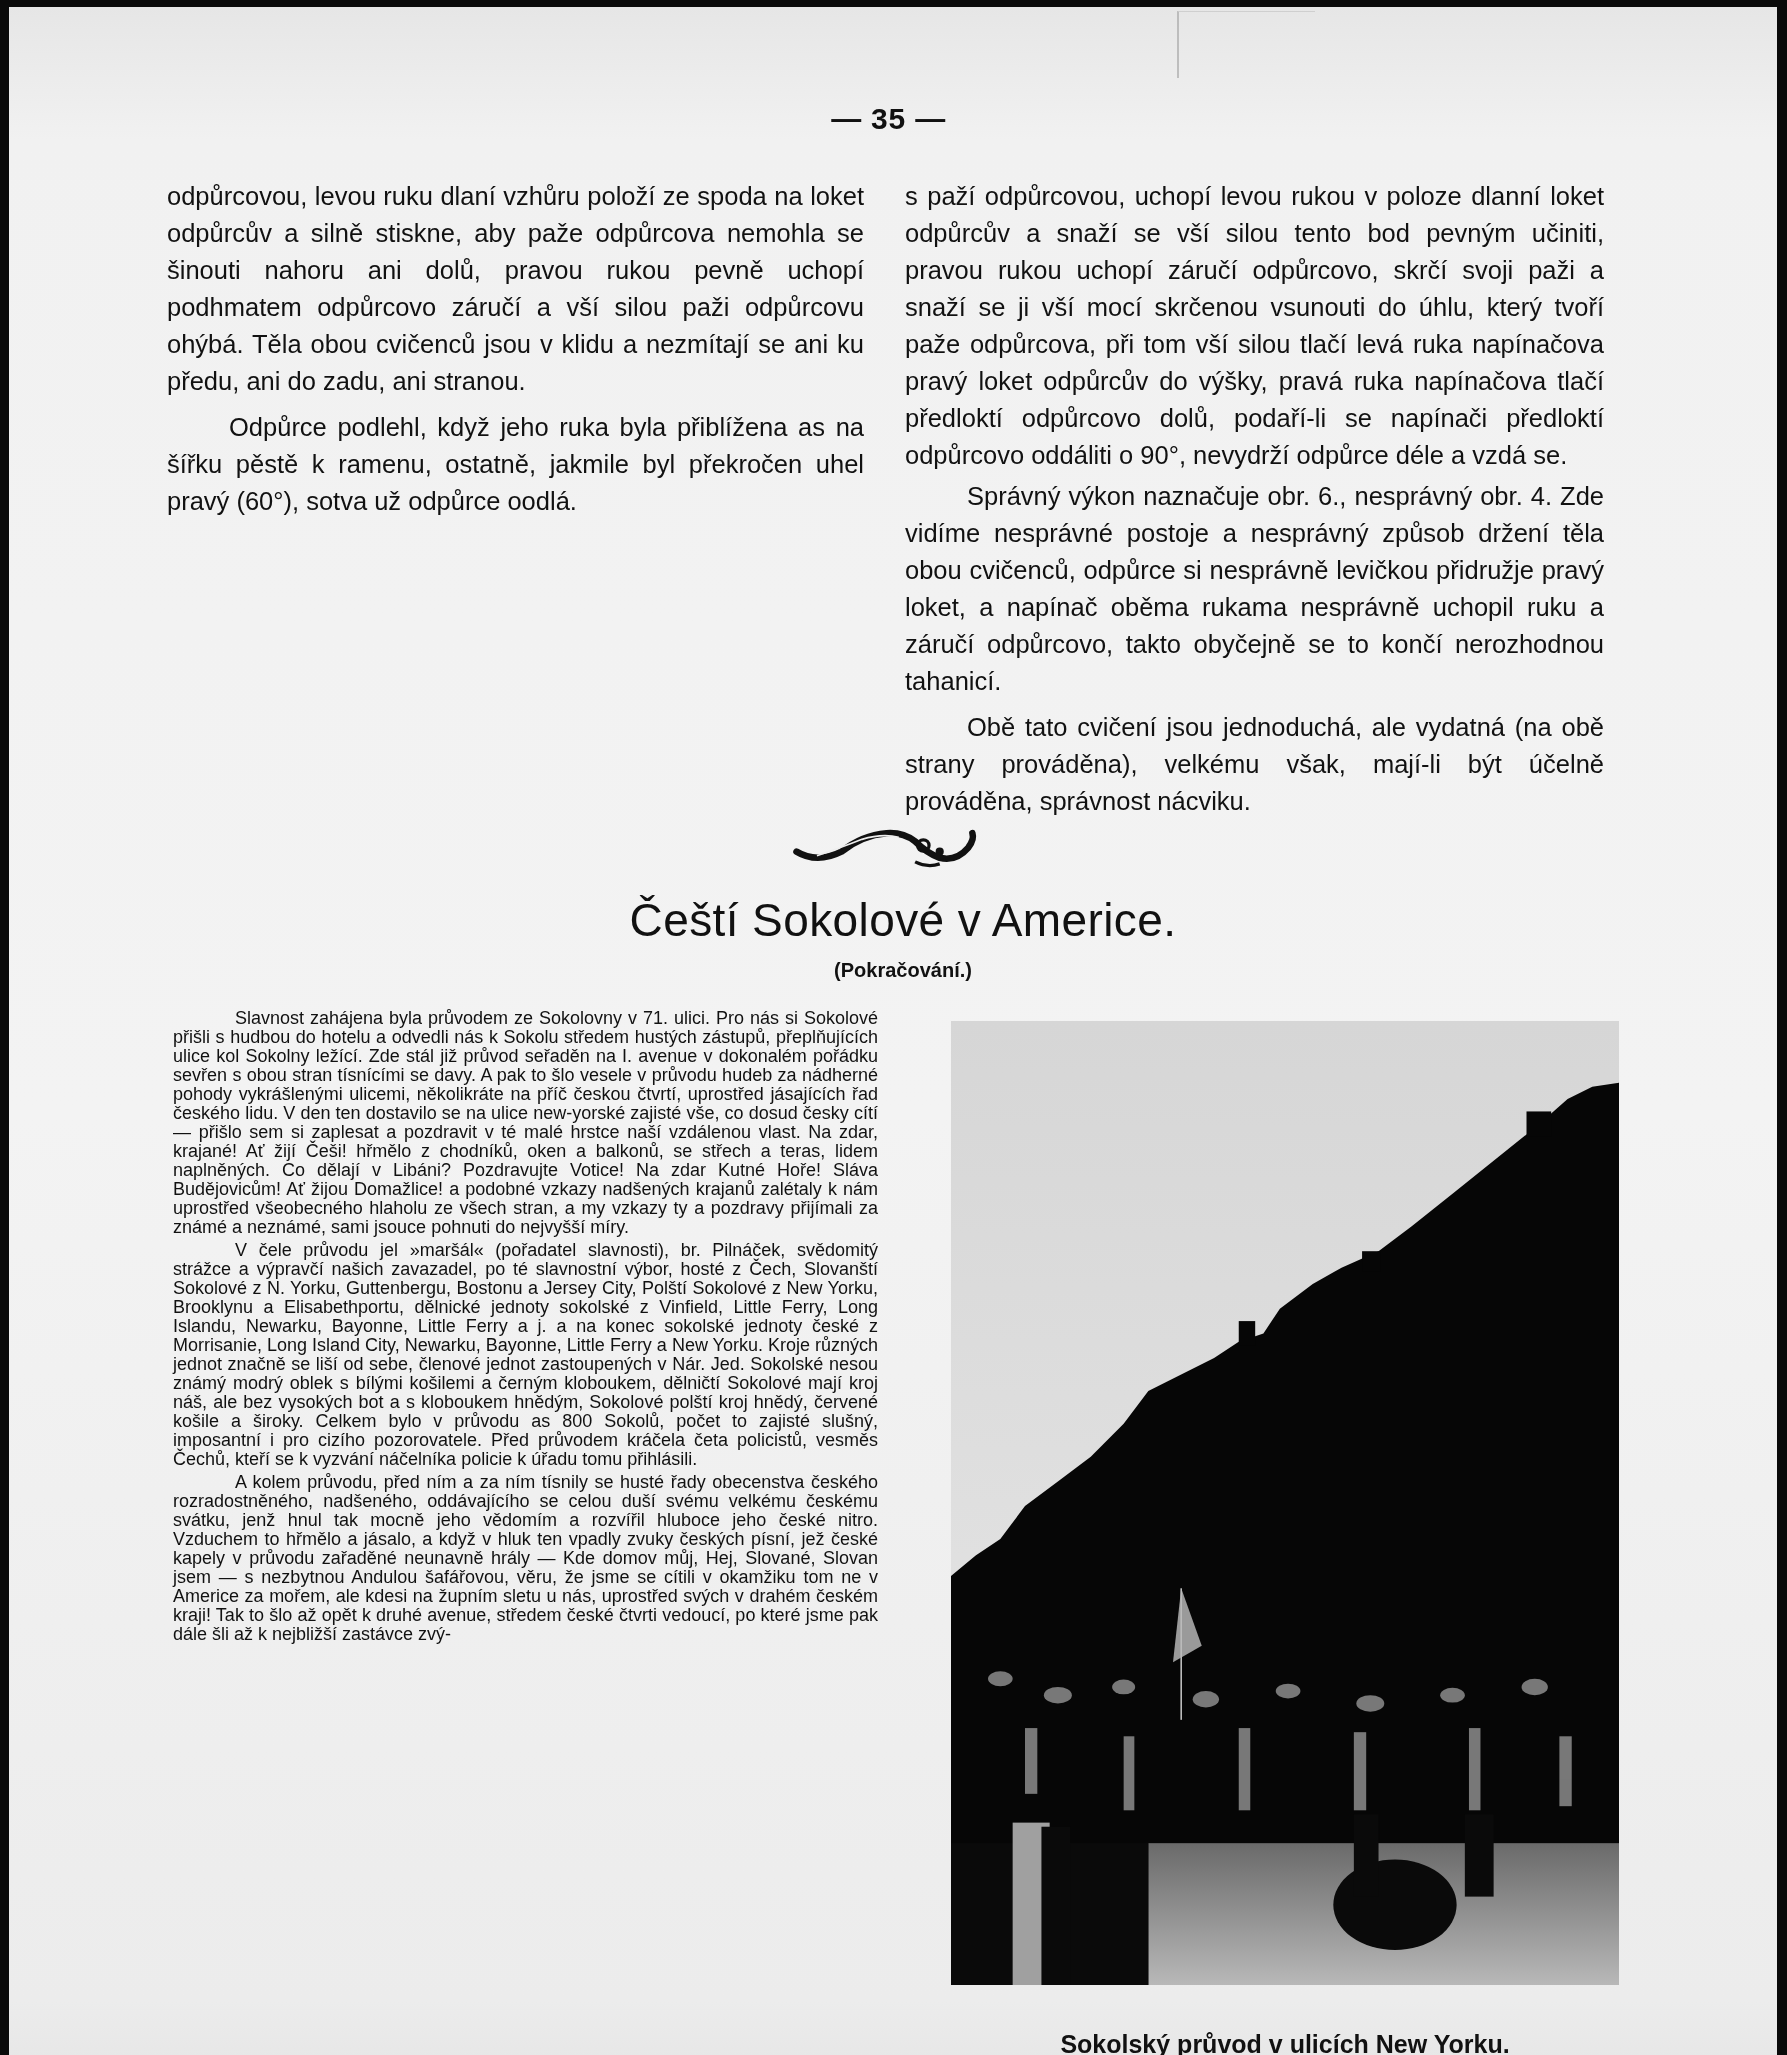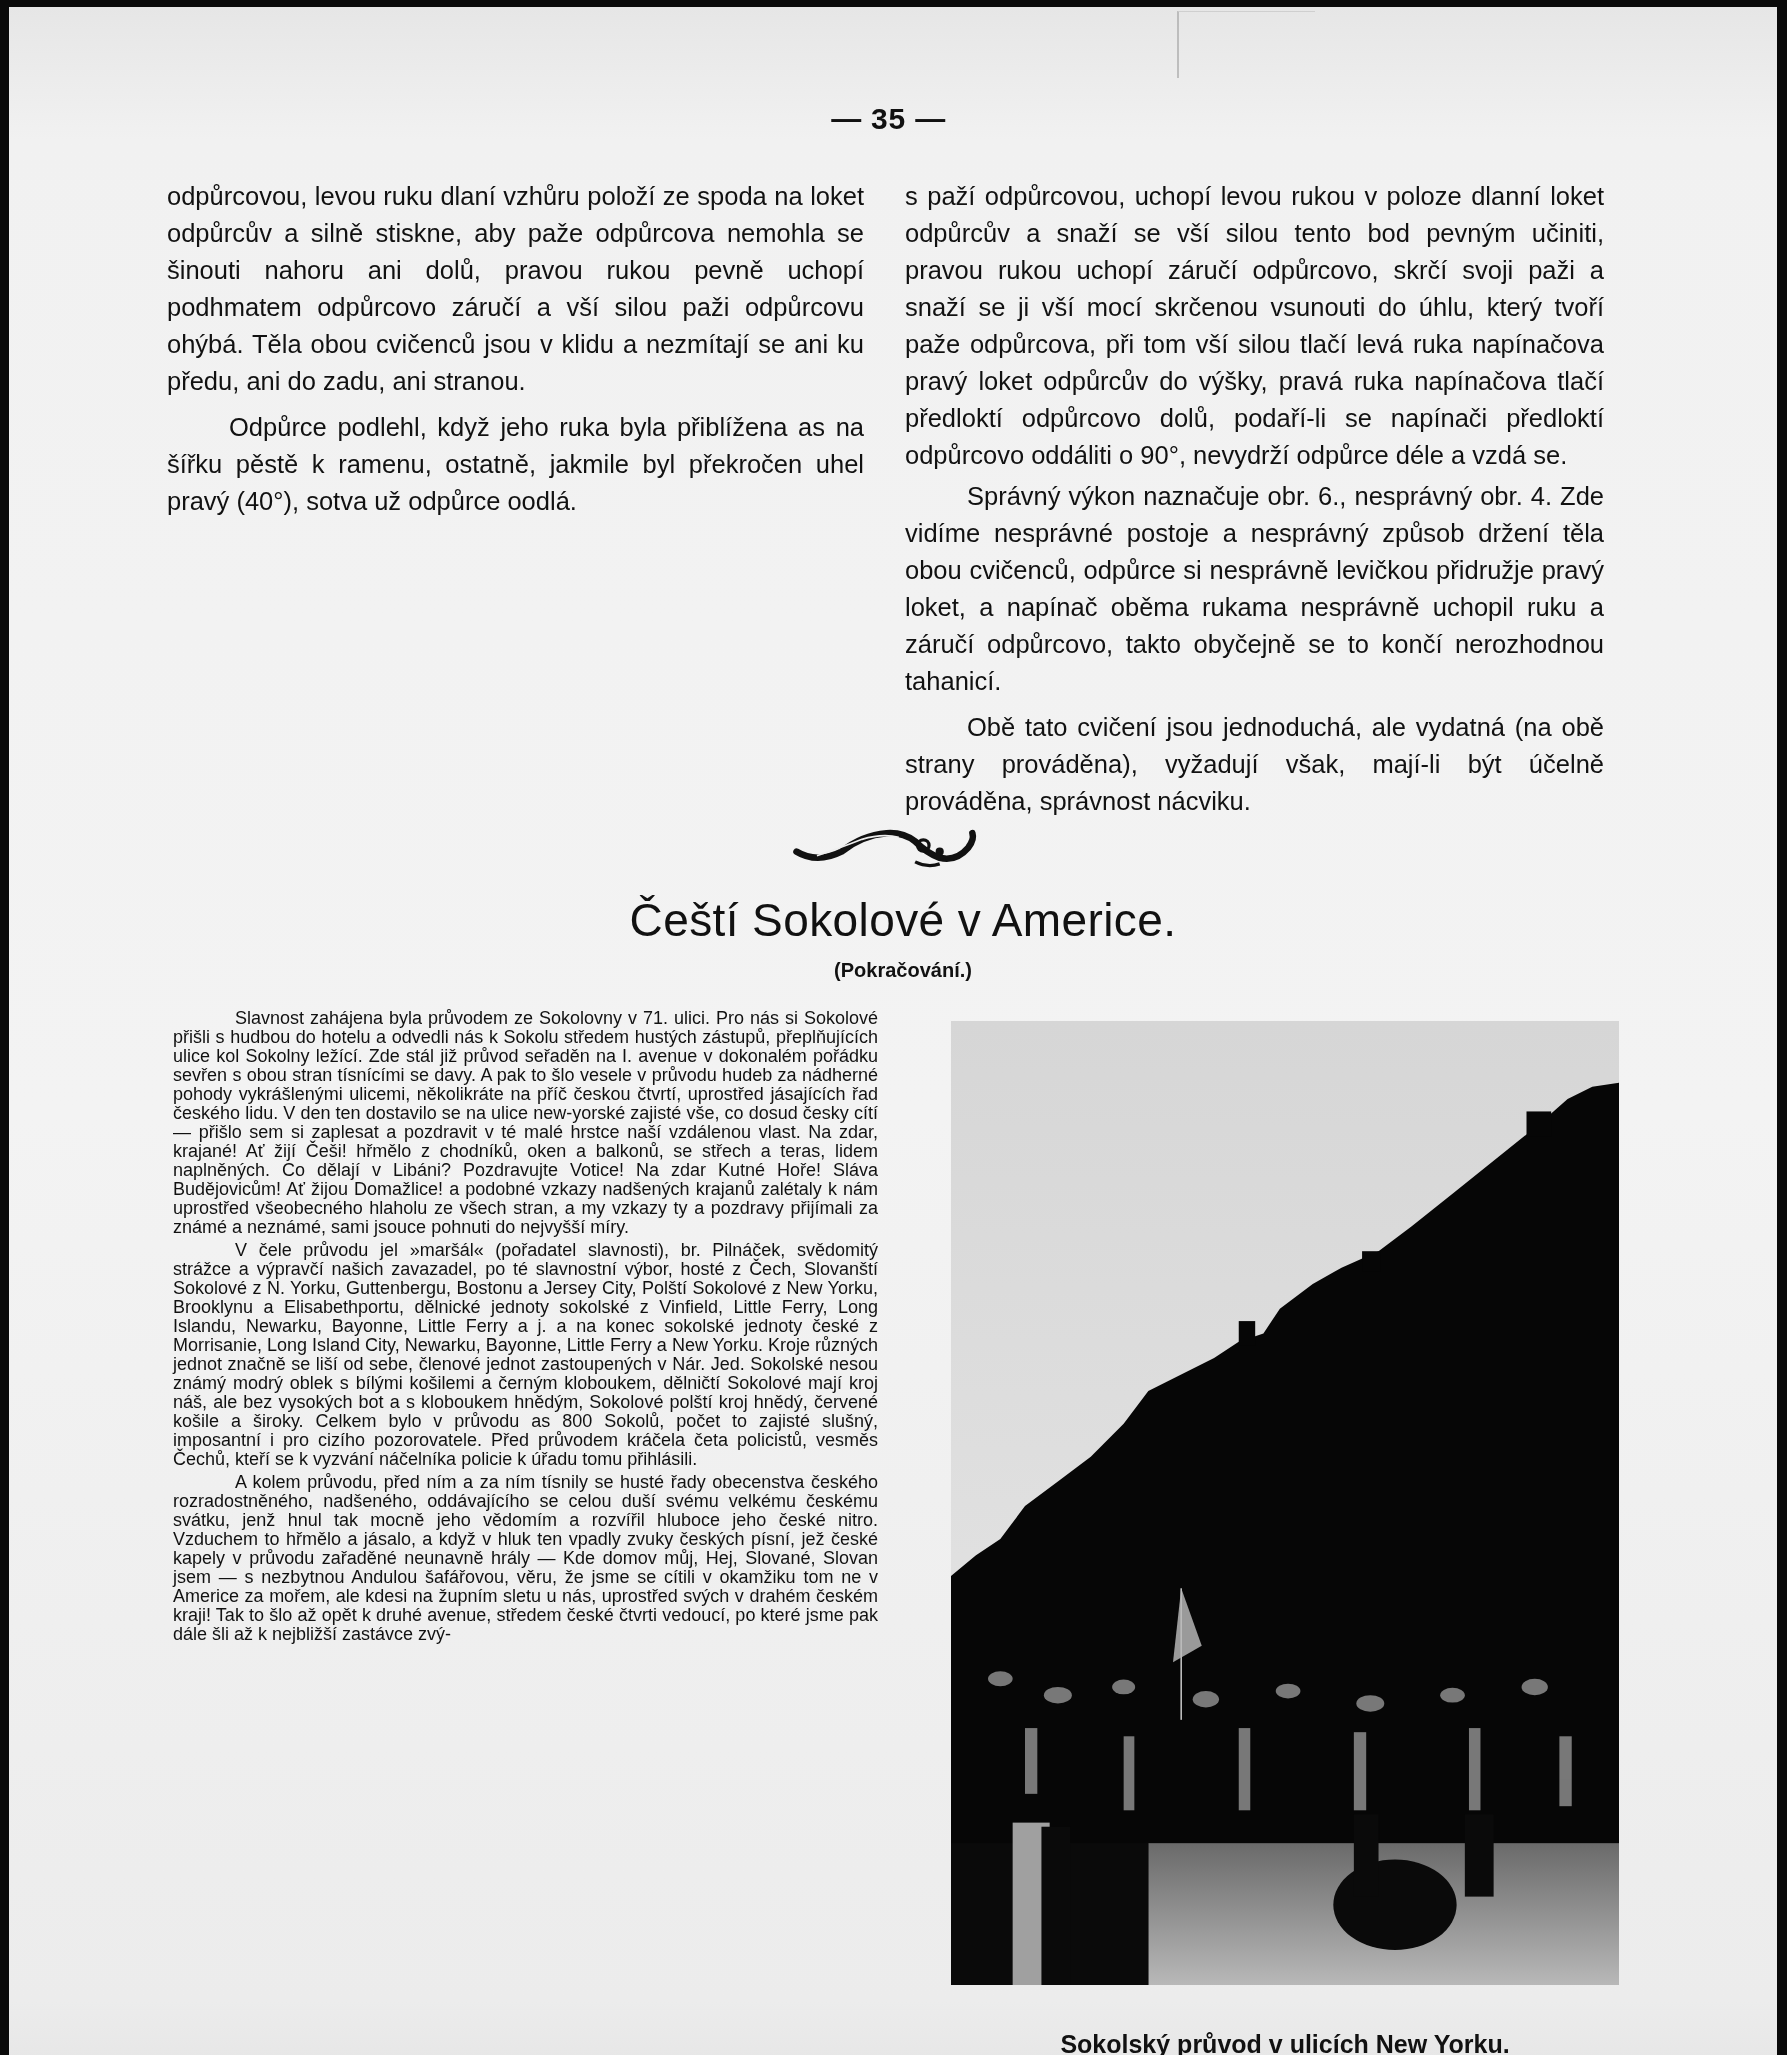--- a/index.html
+++ b/index.html
@@ -62,27 +62,27 @@
 </head>
 <body>
 
 <div class="paper">
   <div class="scan-mark"></div>
 
   <div class="page-number">— 35 —</div>
 
   <div class="col upper upper-left">
     <p>odpůrcovou, levou ruku dlaní vzhůru položí ze spoda na loket odpůrcův a silně stiskne, aby paže odpůrcova nemohla se šinouti nahoru ani dolů, pravou rukou pevně uchopí podhmatem odpůrcovo záručí a vší silou paži odpůrcovu ohýbá. Těla obou cvičenců jsou v klidu a nezmítají se ani ku předu, ani do zadu, ani stranou.</p>
-    <p class="indent para-gap">Odpůrce podlehl, když jeho ruka byla přiblížena as na šířku pěstě k ramenu, ostatně, jakmile byl překročen uhel pravý (40°), sotva už odpůrce oodlá.</p>
+    <p class="indent para-gap">Odpůrce podlehl, když jeho ruka byla přiblížena as na šířku pěstě k ramenu, ostatně, jakmile byl překročen uhel pravý (60°), sotva už odpůrce oodlá.</p>
   </div>
 
   <div class="col upper upper-right">
     <p>s paží odpůrcovou, uchopí levou rukou v poloze dlanní loket odpůrcův a snaží se vší silou tento bod pevným učiniti, pravou rukou uchopí záručí odpůrcovo, skrčí svoji paži a snaží se ji vší mocí skrčenou vsunouti do úhlu, který tvoří paže odpůrcova, při tom vší silou tlačí levá ruka napínačova pravý loket odpůrcův do výšky, pravá ruka napínačova tlačí předloktí odpůrcovo dolů, podaří-li se napínači předloktí odpůrcovo oddáliti o 90°, nevydrží odpůrce déle a vzdá se.</p>
     <p class="indent">Správný výkon naznačuje obr. 6., nesprávný obr. 4. Zde vidíme nesprávné postoje a nesprávný způsob držení těla obou cvičenců, odpůrce si nesprávně levičkou přidružje pravý loket, a napínač oběma rukama nesprávně uchopil ruku a záručí odpůrcovo, takto obyčejně se to končí nerozhodnou tahanicí.</p>
-    <p class="indent para-gap">Obě tato cvičení jsou jednoduchá, ale vydatná (na obě strany prováděna), vyžadují však, mají-li být účelně prováděna, správnost nácviku.</p>
+    <p class="indent para-gap">Obě tato cvičení jsou jednoduchá, ale vydatná (na obě strany prováděna), velkému však, mají-li být účelně prováděna, správnost nácviku.</p>
   </div>
 
   <div class="ornament">
     <svg viewBox="0 0 460 110" width="189" height="45">
       <path d="M10 70 Q60 100 120 70 Q170 30 230 25 Q270 22 300 45 Q330 75 360 85 Q400 95 430 60 Q445 40 440 25" fill="none" stroke="#111" stroke-width="16" stroke-linecap="round"></path>
       <path d="M60 80 Q120 60 170 40 Q220 25 260 35" fill="none" stroke="#eee" stroke-width="4"></path>
       <circle cx="320" cy="55" r="14" fill="none" stroke="#111" stroke-width="8"></circle>
       <circle cx="360" cy="70" r="10" fill="#111"></circle>
       <path d="M300 95 Q330 110 360 100" fill="none" stroke="#111" stroke-width="8"></path>
     </svg>

